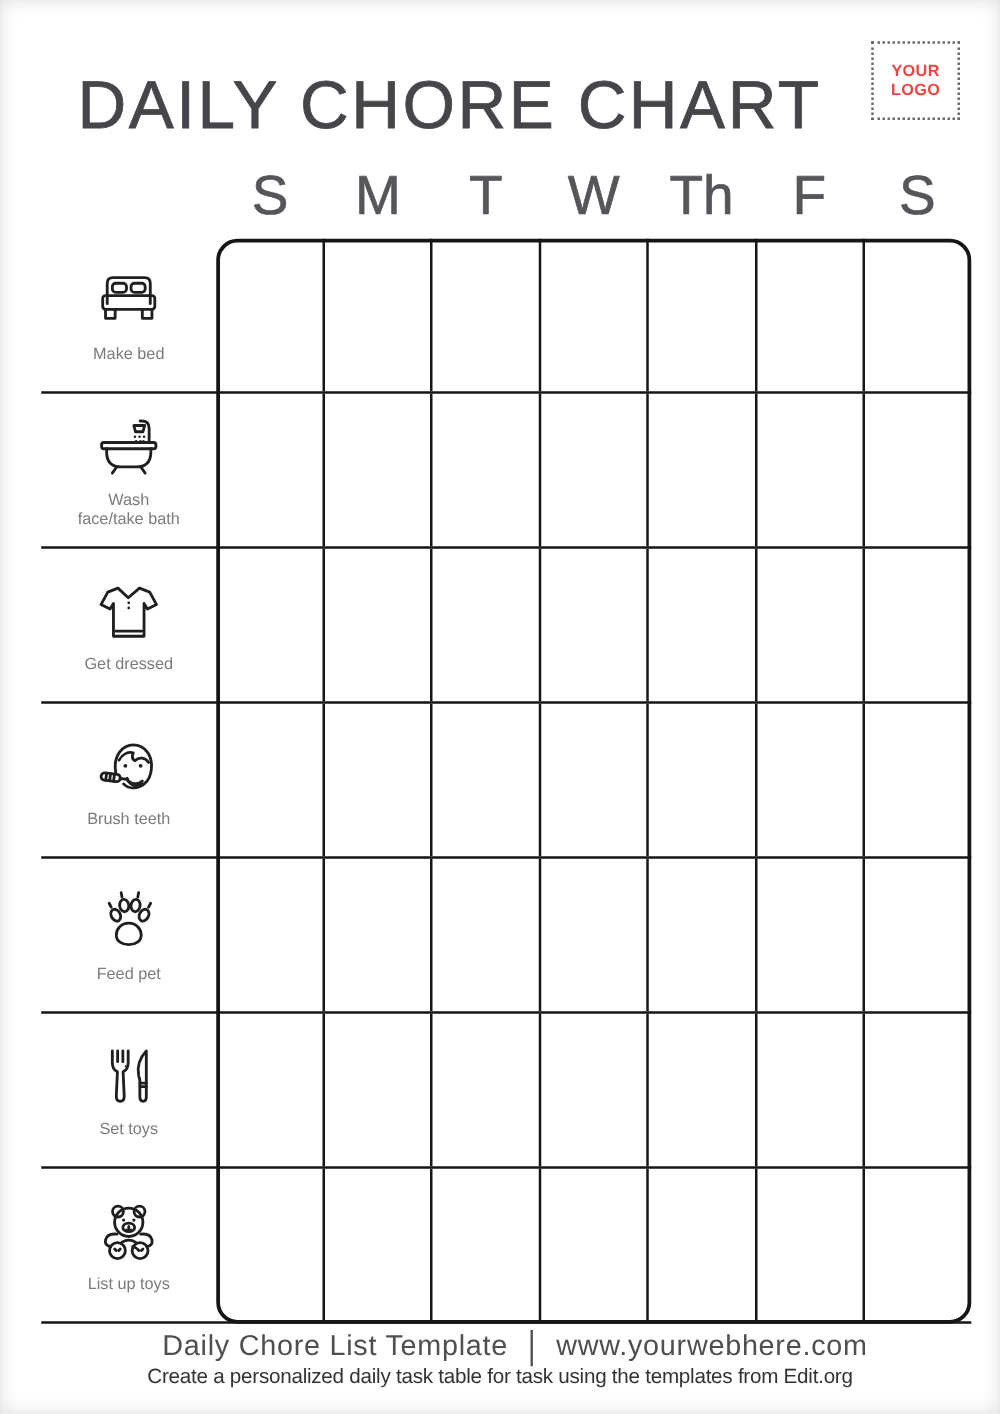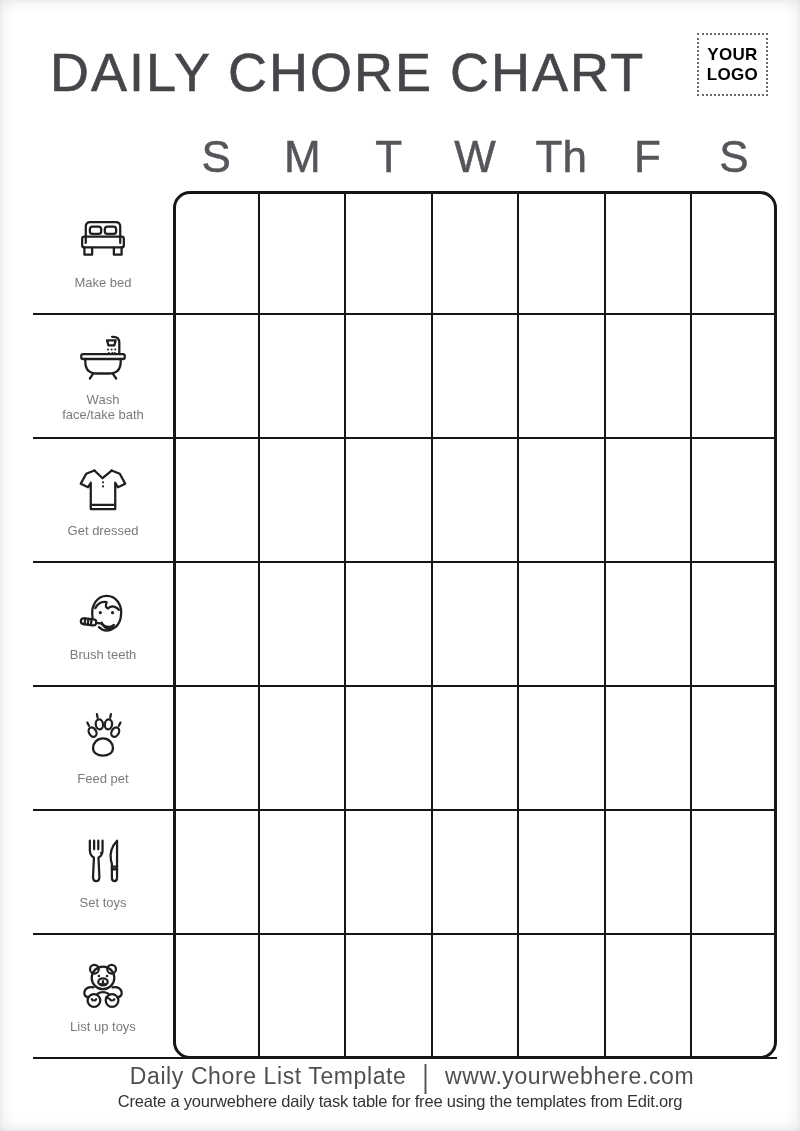--- a/index.html
+++ b/index.html
@@ -7,34 +7,34 @@
     width:800px;height:1131px;position:relative;overflow:hidden;
     background:#ffffff;
     font-family:"Liberation Sans", sans-serif;
   }
   .page{
     position:absolute;inset:0;background:#fff;
     box-shadow:inset 0 0 16px rgba(0,0,0,.12), inset 0 0 3px rgba(0,0,0,.05);
   }
   
   .title{
-    position:absolute;left:46px;top:40px;margin:4px;
+    position:absolute;left:46px;top:40px;margin:16px;
     font-size:54px;font-weight:400;letter-spacing:2px;line-height:1.05;
     color:var(--title);
     -webkit-text-stroke:0.6px currentColor;
     white-space:nowrap;
   }
   .logo-box{
     position:absolute;left:697px;top:33px;width:71px;height:63px;
     border:2px dotted #6a6a6a;box-sizing:border-box;
     display:flex;flex-direction:column;align-items:center;justify-content:center;
     cursor:pointer;
   }
   .logo-box span{
-    font-size:17px;font-weight:bold;color:#000000;line-height:1.12;letter-spacing:.3px;
+    font-size:13px;font-weight:bold;color:#ef4444;line-height:1.12;letter-spacing:.3px;
   }
   
   .day-header{
     position:absolute;left:173px;top:128px;width:604px;height:58px;
     display:flex;
   }
   .day{
     flex:1;display:flex;align-items:center;justify-content:center;
     font-size:44px;color:var(--day-header);
     -webkit-text-stroke:0.5px currentColor;
@@ -288,15 +288,15 @@
         </div>
       </div>
       <div class="grid-frame"></div>
   </div>
 
   <div class="footer-line1">
     <span>Daily Chore List Template</span>
     <span class="sep">|</span>
     <span>www.yourwebhere.com</span>
   </div>
-  <div class="footer-line2">Create a yourwebhere daily task table for free using the templates from Edit.org</div>
+  <div class="footer-line2">Create a personalized daily task table for task using the templates from Edit.org</div>
 
 </div>
 
 </body></html>

